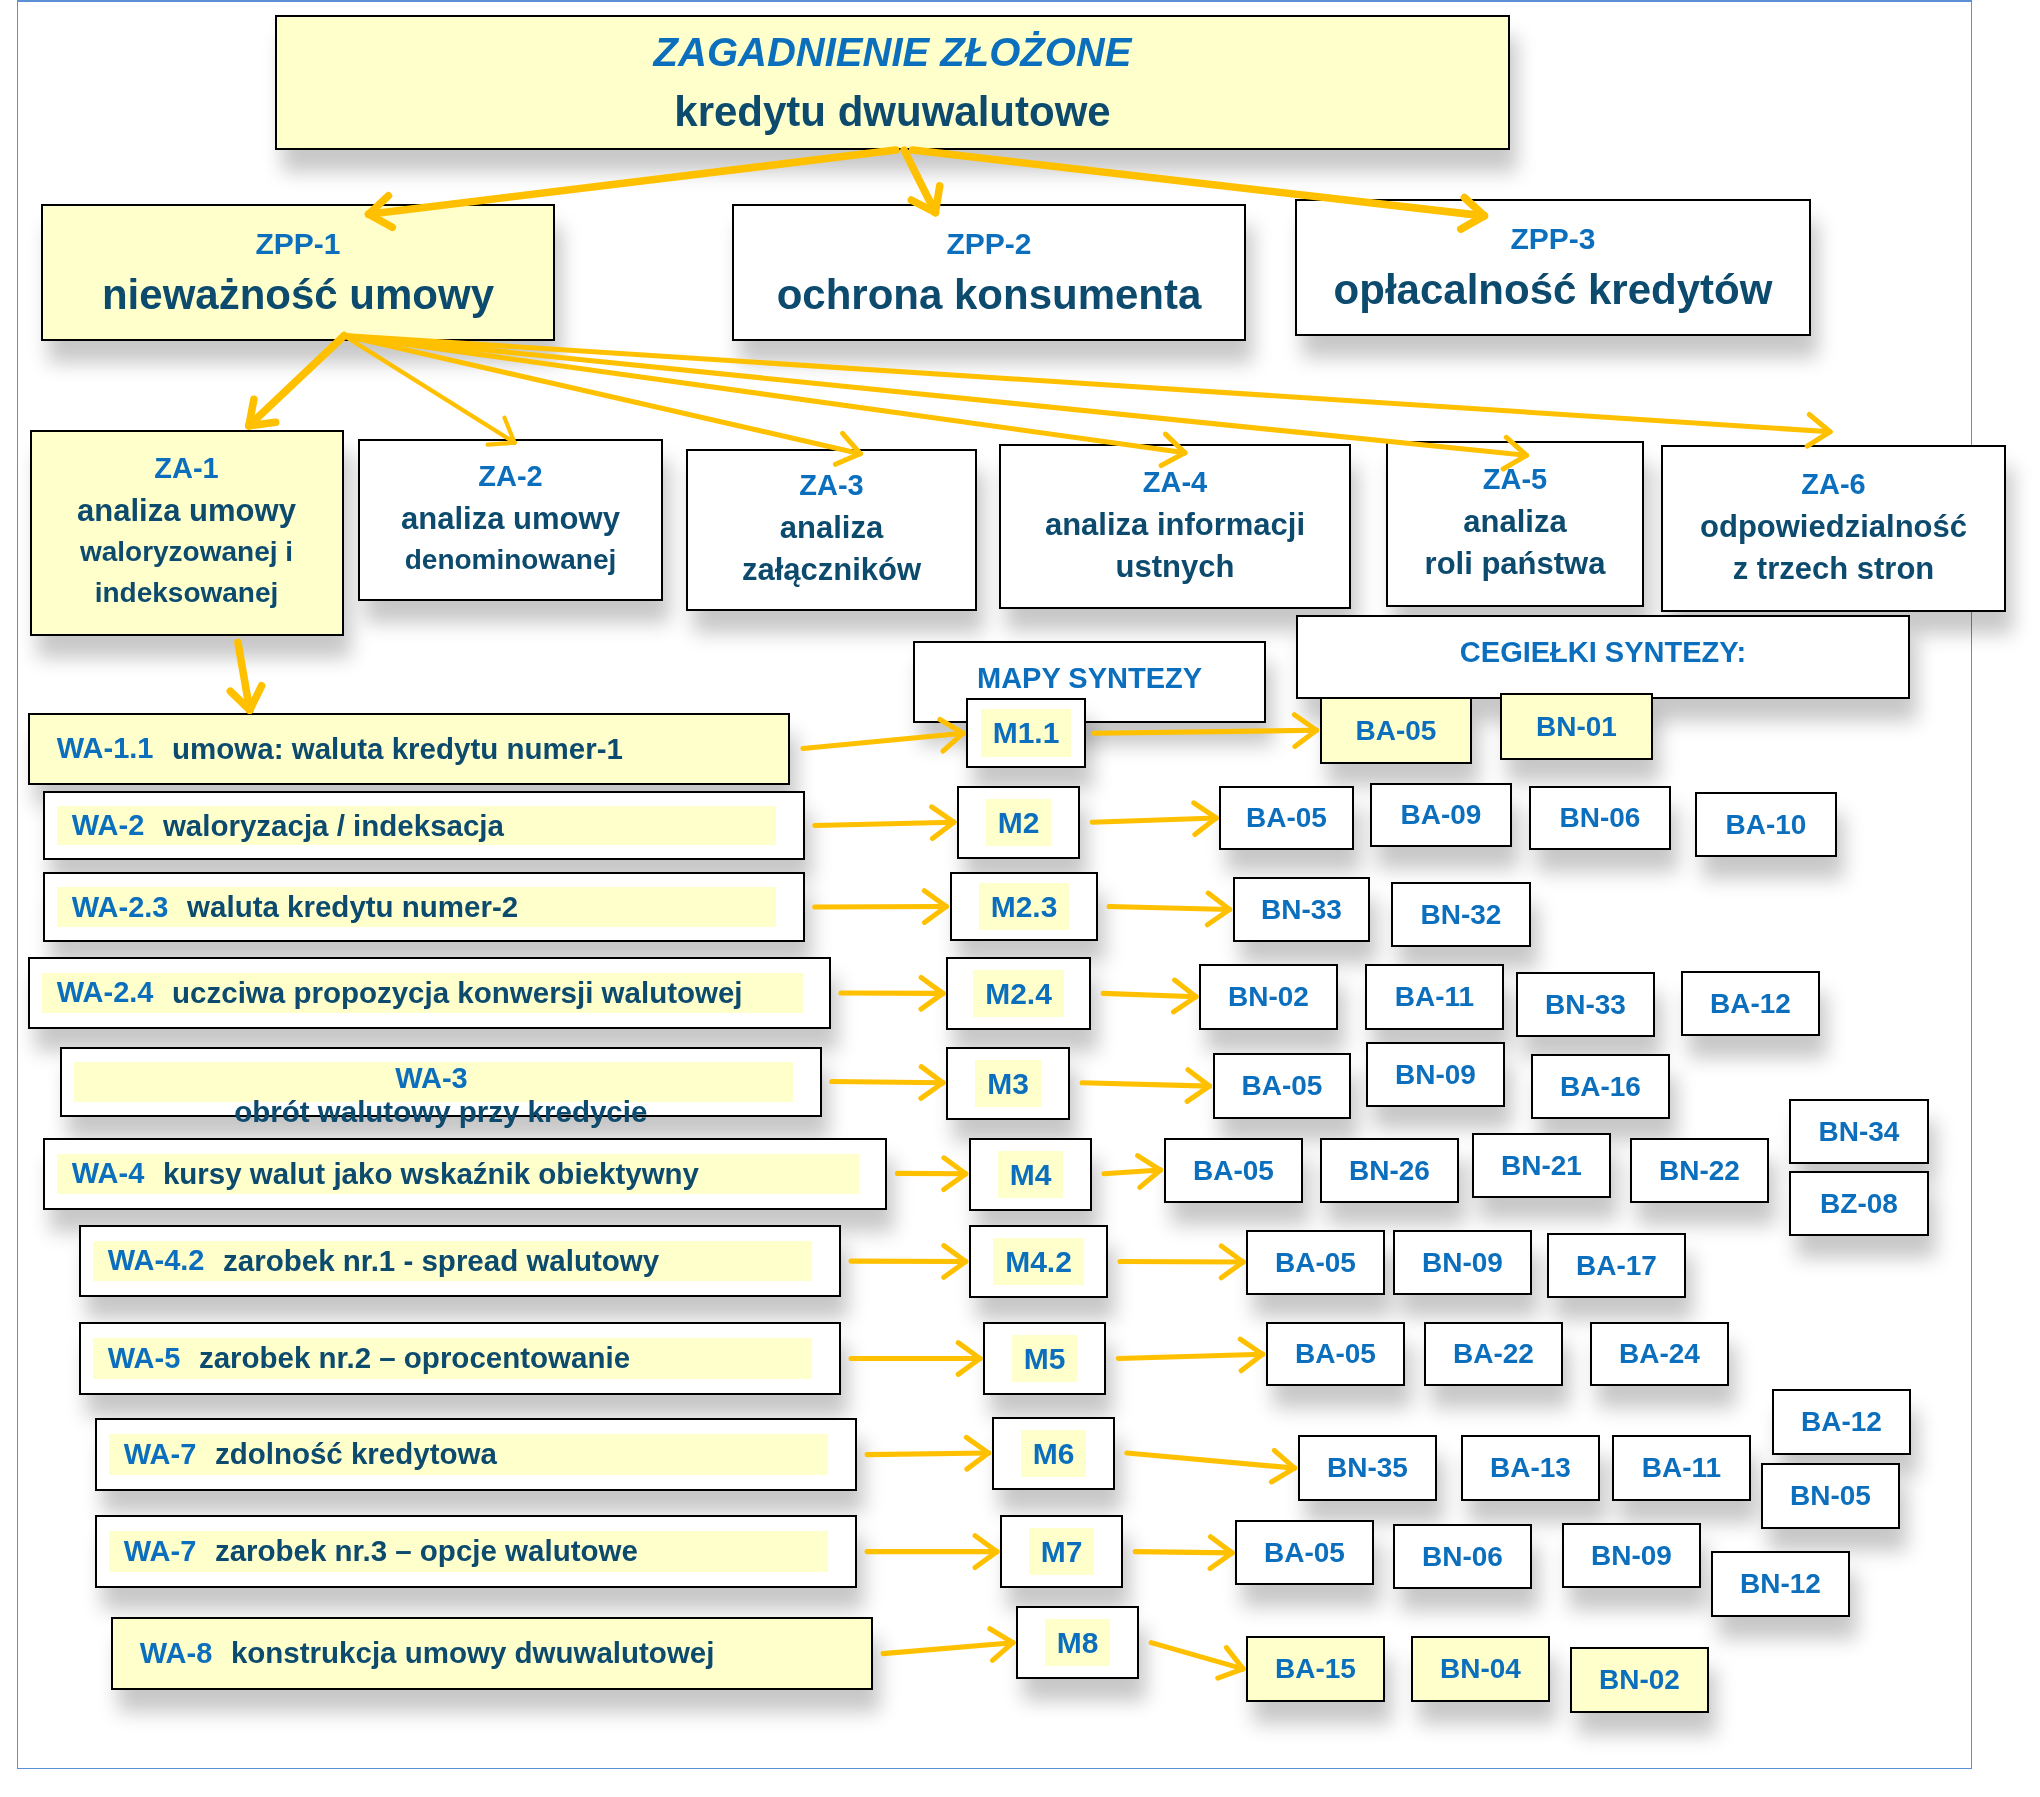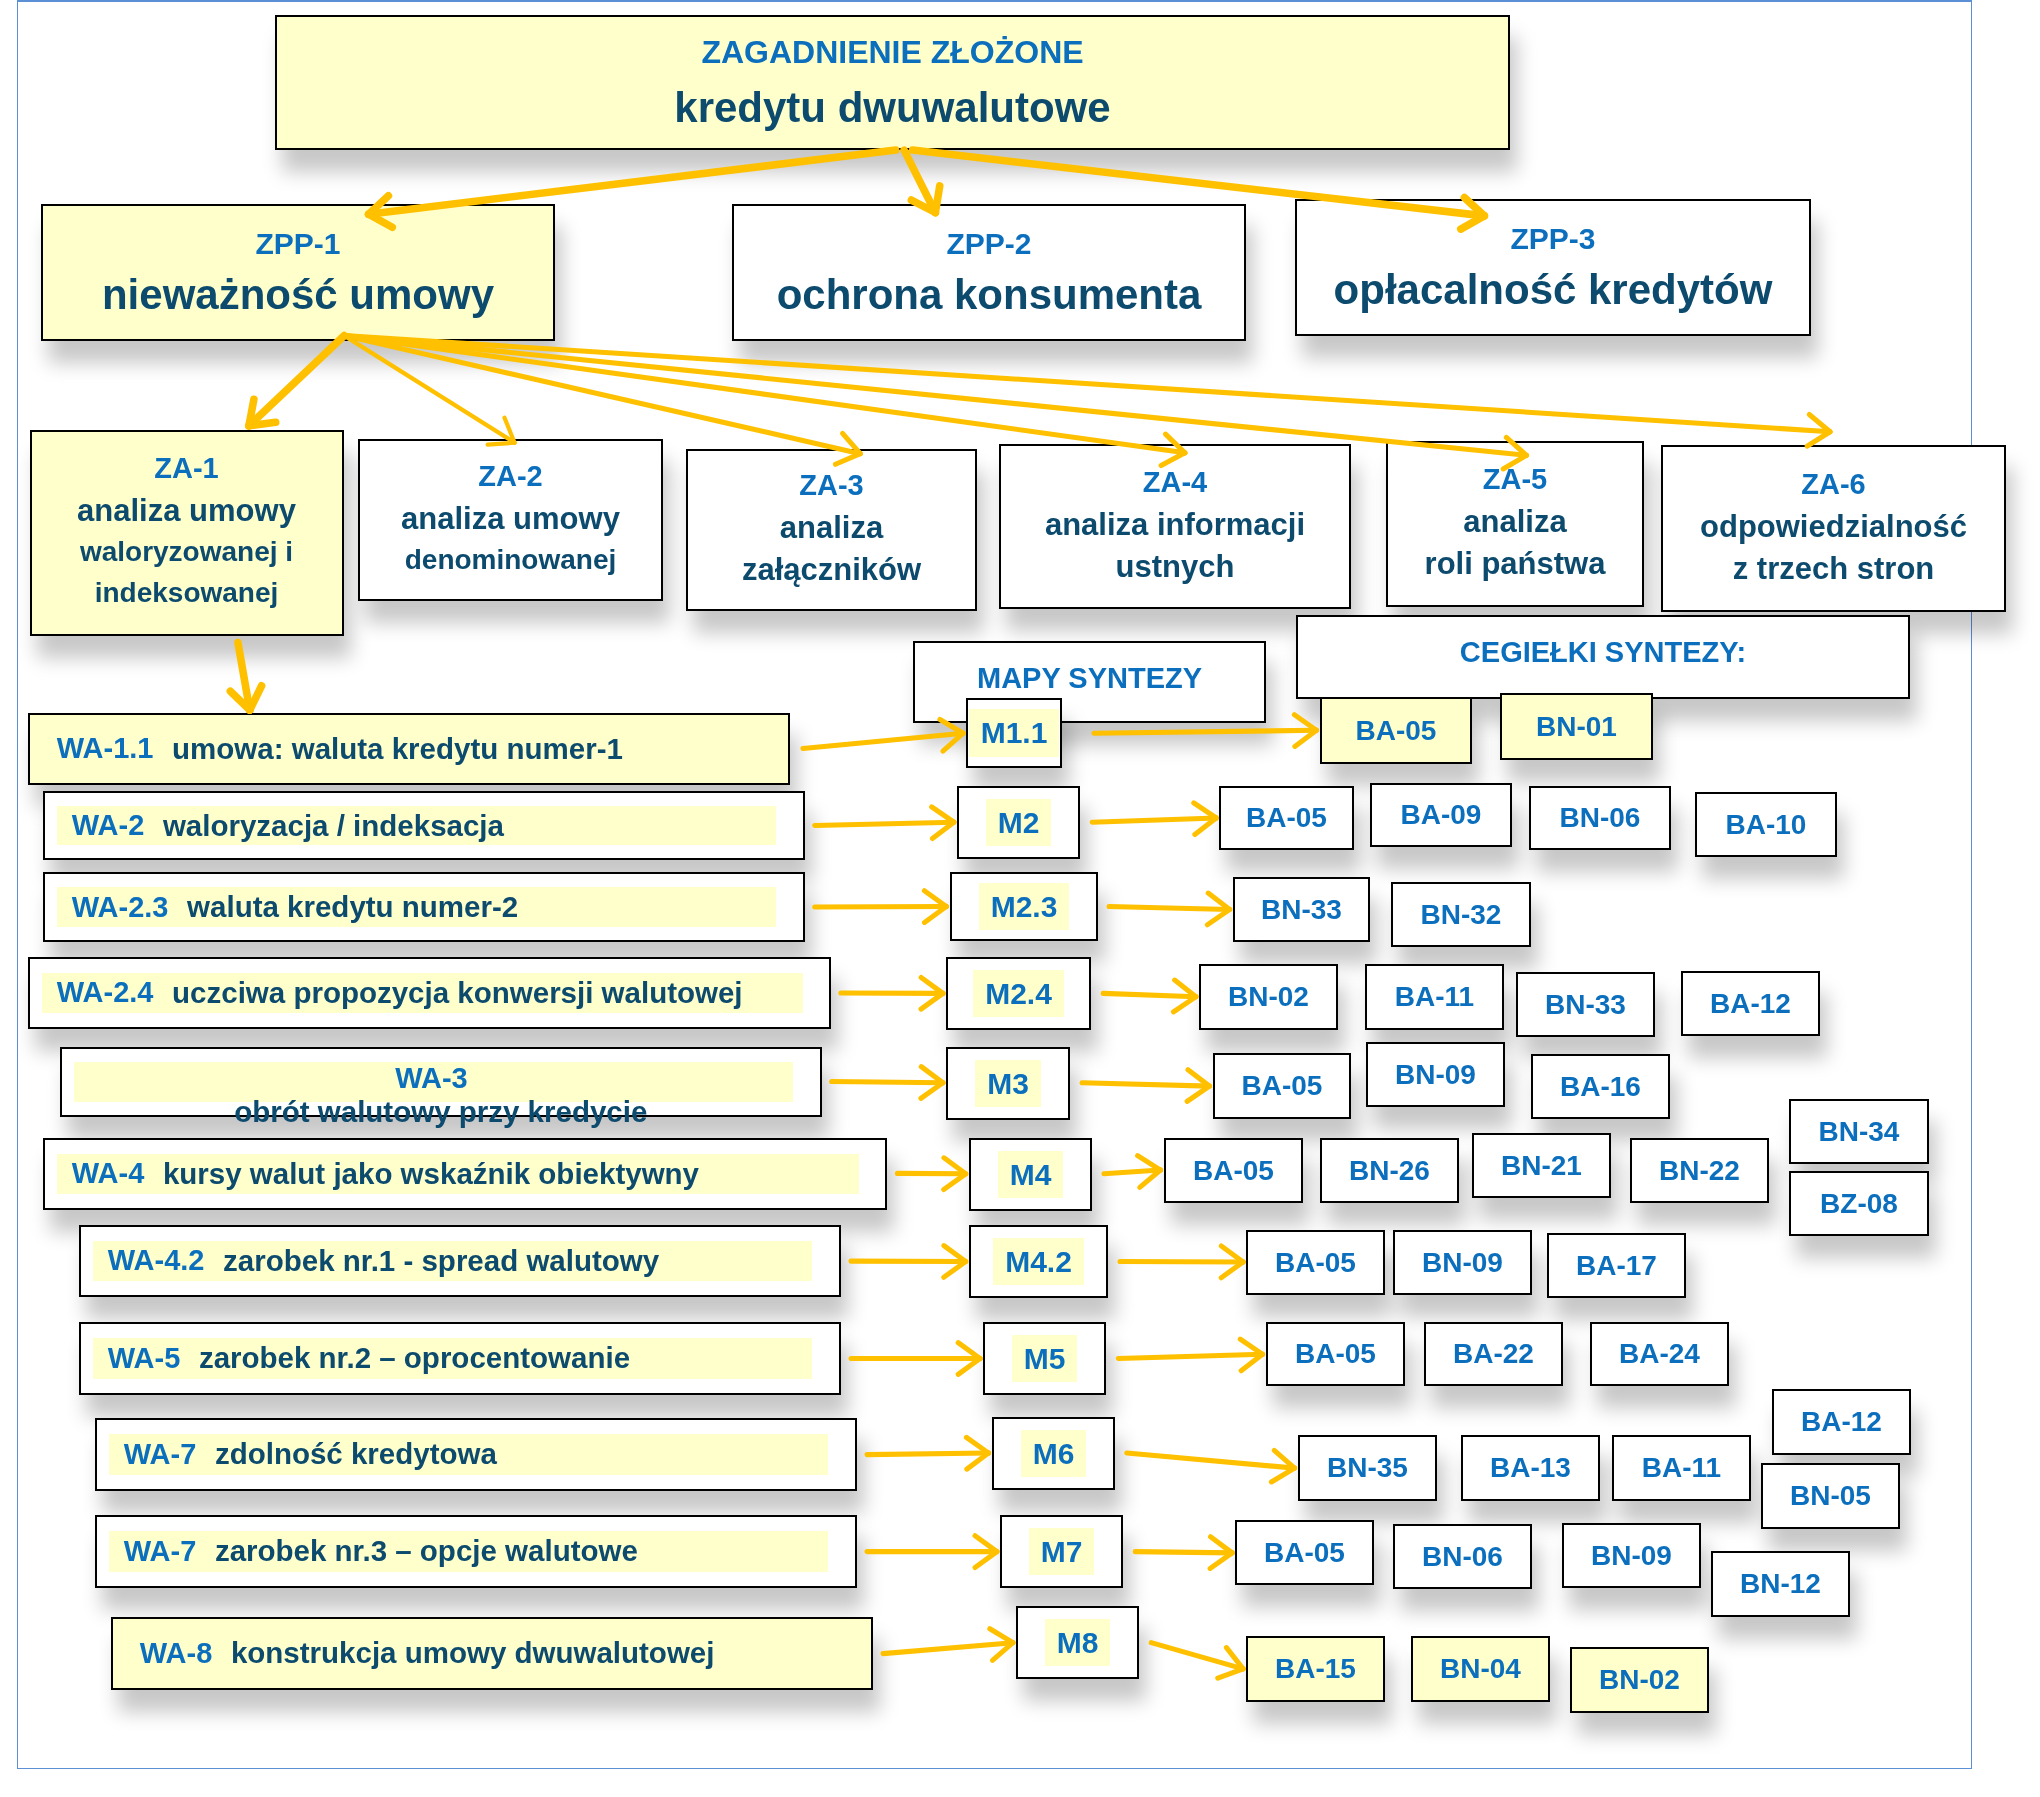--- a/index.html
+++ b/index.html
@@ -8,21 +8,21 @@
   #frame { position:absolute; left:17px; top:0px; width:1955px; height:1769px;
            border:1.7px solid #5b8fd6; border-top:2.5px solid #5b8fd6; box-sizing:border-box; }
   #arrows { position:absolute; left:0; top:0; width:2041px; height:1797px; pointer-events:none; z-index:3; }
   .box { position:absolute; box-sizing:border-box; border:2.5px solid #000; background:#fff;
          box-shadow: 6.7px 22px 18.6px rgba(0,0,0,0.22); z-index:2;
          display:flex; flex-direction:column; align-items:center; justify-content:center;
          text-align:center; font-weight:bold; }
   .box.yellow { background:#ffffcc; }
   .code { color:#0b6fbd; font-weight:bold; }
   .title { color:#0c4a6e; font-weight:bold; }
-  .top .code { font-size:32px; margin-bottom:13px; }
+  .top .code { font-size:40px; margin-bottom:13px;font-style:italic; }
   .top .title { font-size:42px; }
   .zpp .code { font-size:30px; margin-bottom:10px; }
   .zpp .title { font-size:42px; }
   .za .code { font-size:29px; margin-bottom:5px; }
   .za .title { font-size:31px; line-height:1.35; }
   .za .title.small { font-size:28px; line-height:1.45; }
   .hdr { justify-content:flex-start; padding-top:18.6px; }
   .hdr .code { font-size:29px; }
   .wa { flex-direction:row; justify-content:flex-start; padding-left:11.8px; }
   .wa .inner { background:#ffffcc; height:60%; display:flex; align-items:center; padding-left:15px; box-sizing:border-box; }
@@ -94,21 +94,21 @@
   <span class="code">CEGIEŁKI SYNTEZY:</span>
 </div>
 
 <div id="rows">
     <div class="box wa yellow" style="left:28px;top:713px;width:762px;height:72px;">
       <div class="inner" style="background:transparent;">
         <span class="code">WA-1.1</span>
         <span class="title">umowa:  waluta kredytu numer-1</span>
       </div>
     </div>
-    <div class="box m" style="left:966px;top:698px;width:96px;height:70px;">
+    <div class="box m" style="left:966px;top:698px;width:120px;height:70px;">
       <div class="inner"><span class="code">M1.1</span></div>
     </div>
     <div class="box b yellow" style="left:1320px;top:697px;width:152px;height:67px;">
       <span class="code">BA-05</span>
     </div>
     <div class="box b yellow" style="left:1500px;top:693px;width:153px;height:67px;">
       <span class="code">BN-01</span>
     </div>
     <div class="box wa" style="left:43px;top:791px;width:762px;height:69px;">
       <div class="inner" style="width:719px;">

